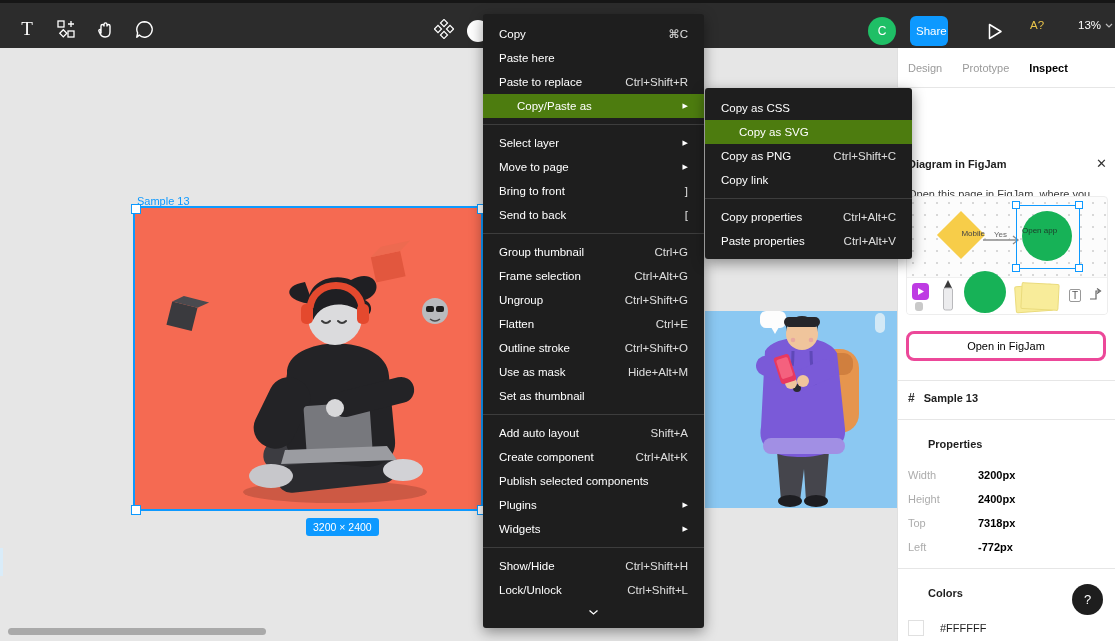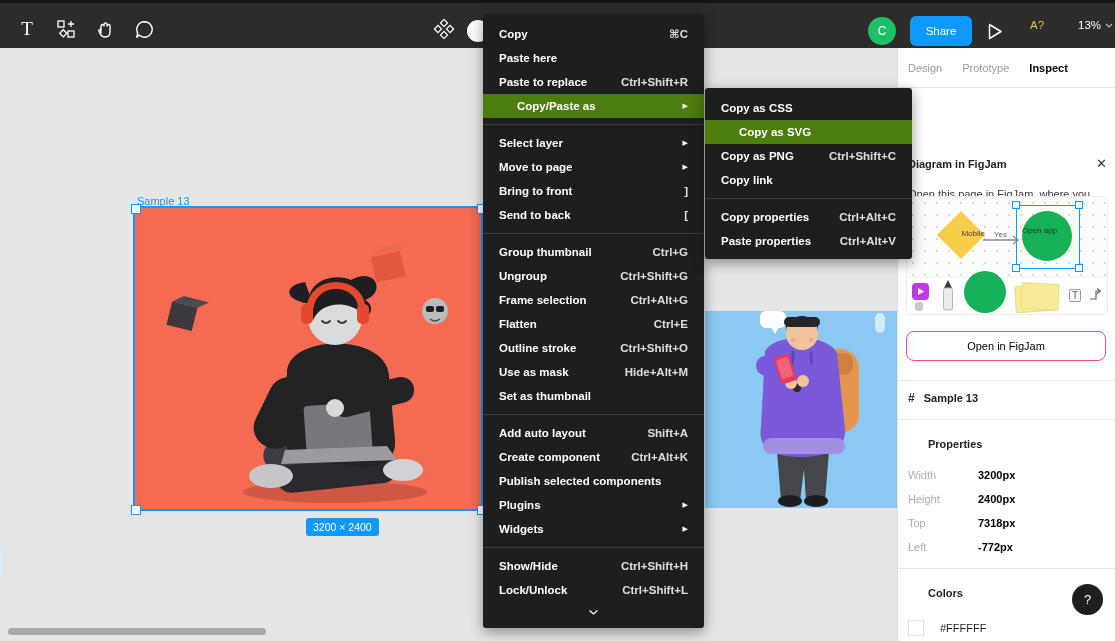--- a/index.html
+++ b/index.html
@@ -18,29 +18,29 @@
   .edge-strip{position:absolute;left:0;top:500px;width:3px;height:28px;background:#D9ECF9;}
   .h-scrollbar{position:absolute;left:8px;top:580px;width:258px;height:7px;border-radius:4px;background:#A9A9A9;}
 
   
   .toolbar{position:absolute;left:0;top:0;width:1115px;height:48px;background:#2C2C2C;
            border-top:3px solid #161616;box-sizing:border-box;z-index:10;color:#fff;}
   .tbtn{position:absolute;top:13px;width:26px;height:26px;display:flex;align-items:center;justify-content:center;}
   .text-glyph{font-family:"Liberation Serif","DejaVu Serif",serif;font-size:19px;color:#fff;}
   .avatar{position:absolute;left:868px;top:14px;width:28px;height:28px;border-radius:50%;background:#1FBF66;
           color:#fff;font-size:12px;display:flex;align-items:center;justify-content:center;}
-  .share-btn{position:absolute;left:910px;top:13px;width:62px;height:30px;background:#0D99FF;border:none;
+  .share-btn{position:absolute;left:910px;top:13px;width:38px;height:30px;background:#0D99FF;border:none;
              border-radius:6px;color:#fff;font-size:11.5px;font-family:inherit;}
   .missing-fonts{position:absolute;left:1030px;top:16px;font-size:11.5px;color:#E8C34A;}
   .zoom-ctl{position:absolute;left:1078px;top:16px;font-size:11.5px;color:#fff;display:flex;align-items:center;gap:4px;}
   .half-circle{position:absolute;left:467px;top:17px;width:22px;height:22px;border-radius:50%;background:#fff;}
 
   
   .menu{position:absolute;background:#1E1E1E;border-radius:3px;padding:8px 0 6px 0;z-index:30;
-        box-shadow:0 4px 14px rgba(0,0,0,.4);font-weight:bold;}
+        box-shadow:0 4px 14px rgba(0,0,0,.4);}
   .context-menu{left:483px;top:14px;width:221px;}
   .submenu{left:705px;top:88px;width:207px;z-index:31;}
   .menu-item{height:24px;display:flex;align-items:center;padding:0 16px;font-size:11.5px;color:#fff;}
   .menu-item.hl{background:#4d7c0f;padding-left:34px;}
   .mi-label{flex:1;white-space:nowrap;}
   .mi-shortcut{color:rgba(255,255,255,.85);white-space:nowrap;}
   .mi-arrow{font-size:7px;color:#fff;margin-left:8px;}
   .menu-divider{height:1px;background:rgba(255,255,255,.14);margin:6px 0;}
   .menu-scroll{height:20px;display:flex;align-items:center;justify-content:center;}
 
@@ -64,21 +64,21 @@
   .sel-box{position:absolute;left:109px;top:8px;width:62px;height:62px;border:1.5px solid #0D99FF;}
   .sel-handle{position:absolute;width:6px;height:6px;background:#fff;border:1.5px solid #0D99FF;}
   .edge-label{position:absolute;left:85px;top:33px;font-size:8px;color:#666;background:#FCFCFC;padding:0 2px;}
   .strip{position:absolute;left:0;top:80px;width:200px;height:37px;background:#fff;border-top:1px solid #F0F0F0;}
   .cursor-badge{position:absolute;left:5px;top:5px;width:17px;height:17px;border-radius:4px;background:#BE3BE3;
                 display:flex;align-items:center;justify-content:center;}
   .hand-dot{position:absolute;left:8px;top:24px;width:8px;height:9px;border-radius:3px;background:#C9C9C9;}
   .sticky{position:absolute;width:36px;height:25px;background:#F8EC9A;border:1px solid #EADB7C;border-radius:2px;}
   .strip-glyph{position:absolute;font-size:10px;color:#555;}
   .open-figjam{position:absolute;left:8px;top:283px;width:200px;height:30px;background:#fff;
-               border:1px solid #ec4899;border-radius:8px;font-size:11px;font-family:inherit;color:#000;}
+               border:3px solid #ec4899;border-radius:8px;font-size:11px;font-family:inherit;color:#000;}
   .pdiv{position:absolute;left:0;width:100%;height:1px;background:#E6E6E6;}
   .sel-row{position:absolute;left:10px;top:343px;display:flex;align-items:center;gap:9px;}
   .frame-hash{color:#333;font-size:12px;font-weight:700;}
   .sel-name{font-weight:700;font-size:11px;}
   .sec-title{position:absolute;left:10px;font-weight:700;font-size:11px;padding-left:20px;}
   .props-list{position:absolute;left:10px;top:415px;right:10px;}
   .prop-row{display:flex;height:24px;align-items:center;}
   .prop-label{width:70px;color:#ACACAC;}
   .prop-value{color:#000;font-weight:700;}
   .color-row{position:absolute;left:10px;top:572px;display:flex;align-items:center;gap:16px;}
@@ -355,26 +355,26 @@
       <div class="menu-item">
         <span class="mi-label">Send to back</span>
         <span class="mi-shortcut">[</span>
       </div>
       <div class="menu-divider"></div>
       <div class="menu-item">
         <span class="mi-label">Group thumbnail</span>
         <span class="mi-shortcut">Ctrl+G</span>
       </div>
       <div class="menu-item">
+        <span class="mi-label">Frame selection</span>
+        <span class="mi-shortcut">Ctrl+Alt+G</span>
+      </div>
+      <div class="menu-item">
         <span class="mi-label">Ungroup</span>
         <span class="mi-shortcut">Ctrl+Shift+G</span>
-      </div>
-      <div class="menu-item">
-        <span class="mi-label">Frame selection</span>
-        <span class="mi-shortcut">Ctrl+Alt+G</span>
       </div>
       <div class="menu-item">
         <span class="mi-label">Flatten</span>
         <span class="mi-shortcut">Ctrl+E</span>
       </div>
       <div class="menu-item">
         <span class="mi-label">Outline stroke</span>
         <span class="mi-shortcut">Ctrl+Shift+O</span>
       </div>
       <div class="menu-item">

